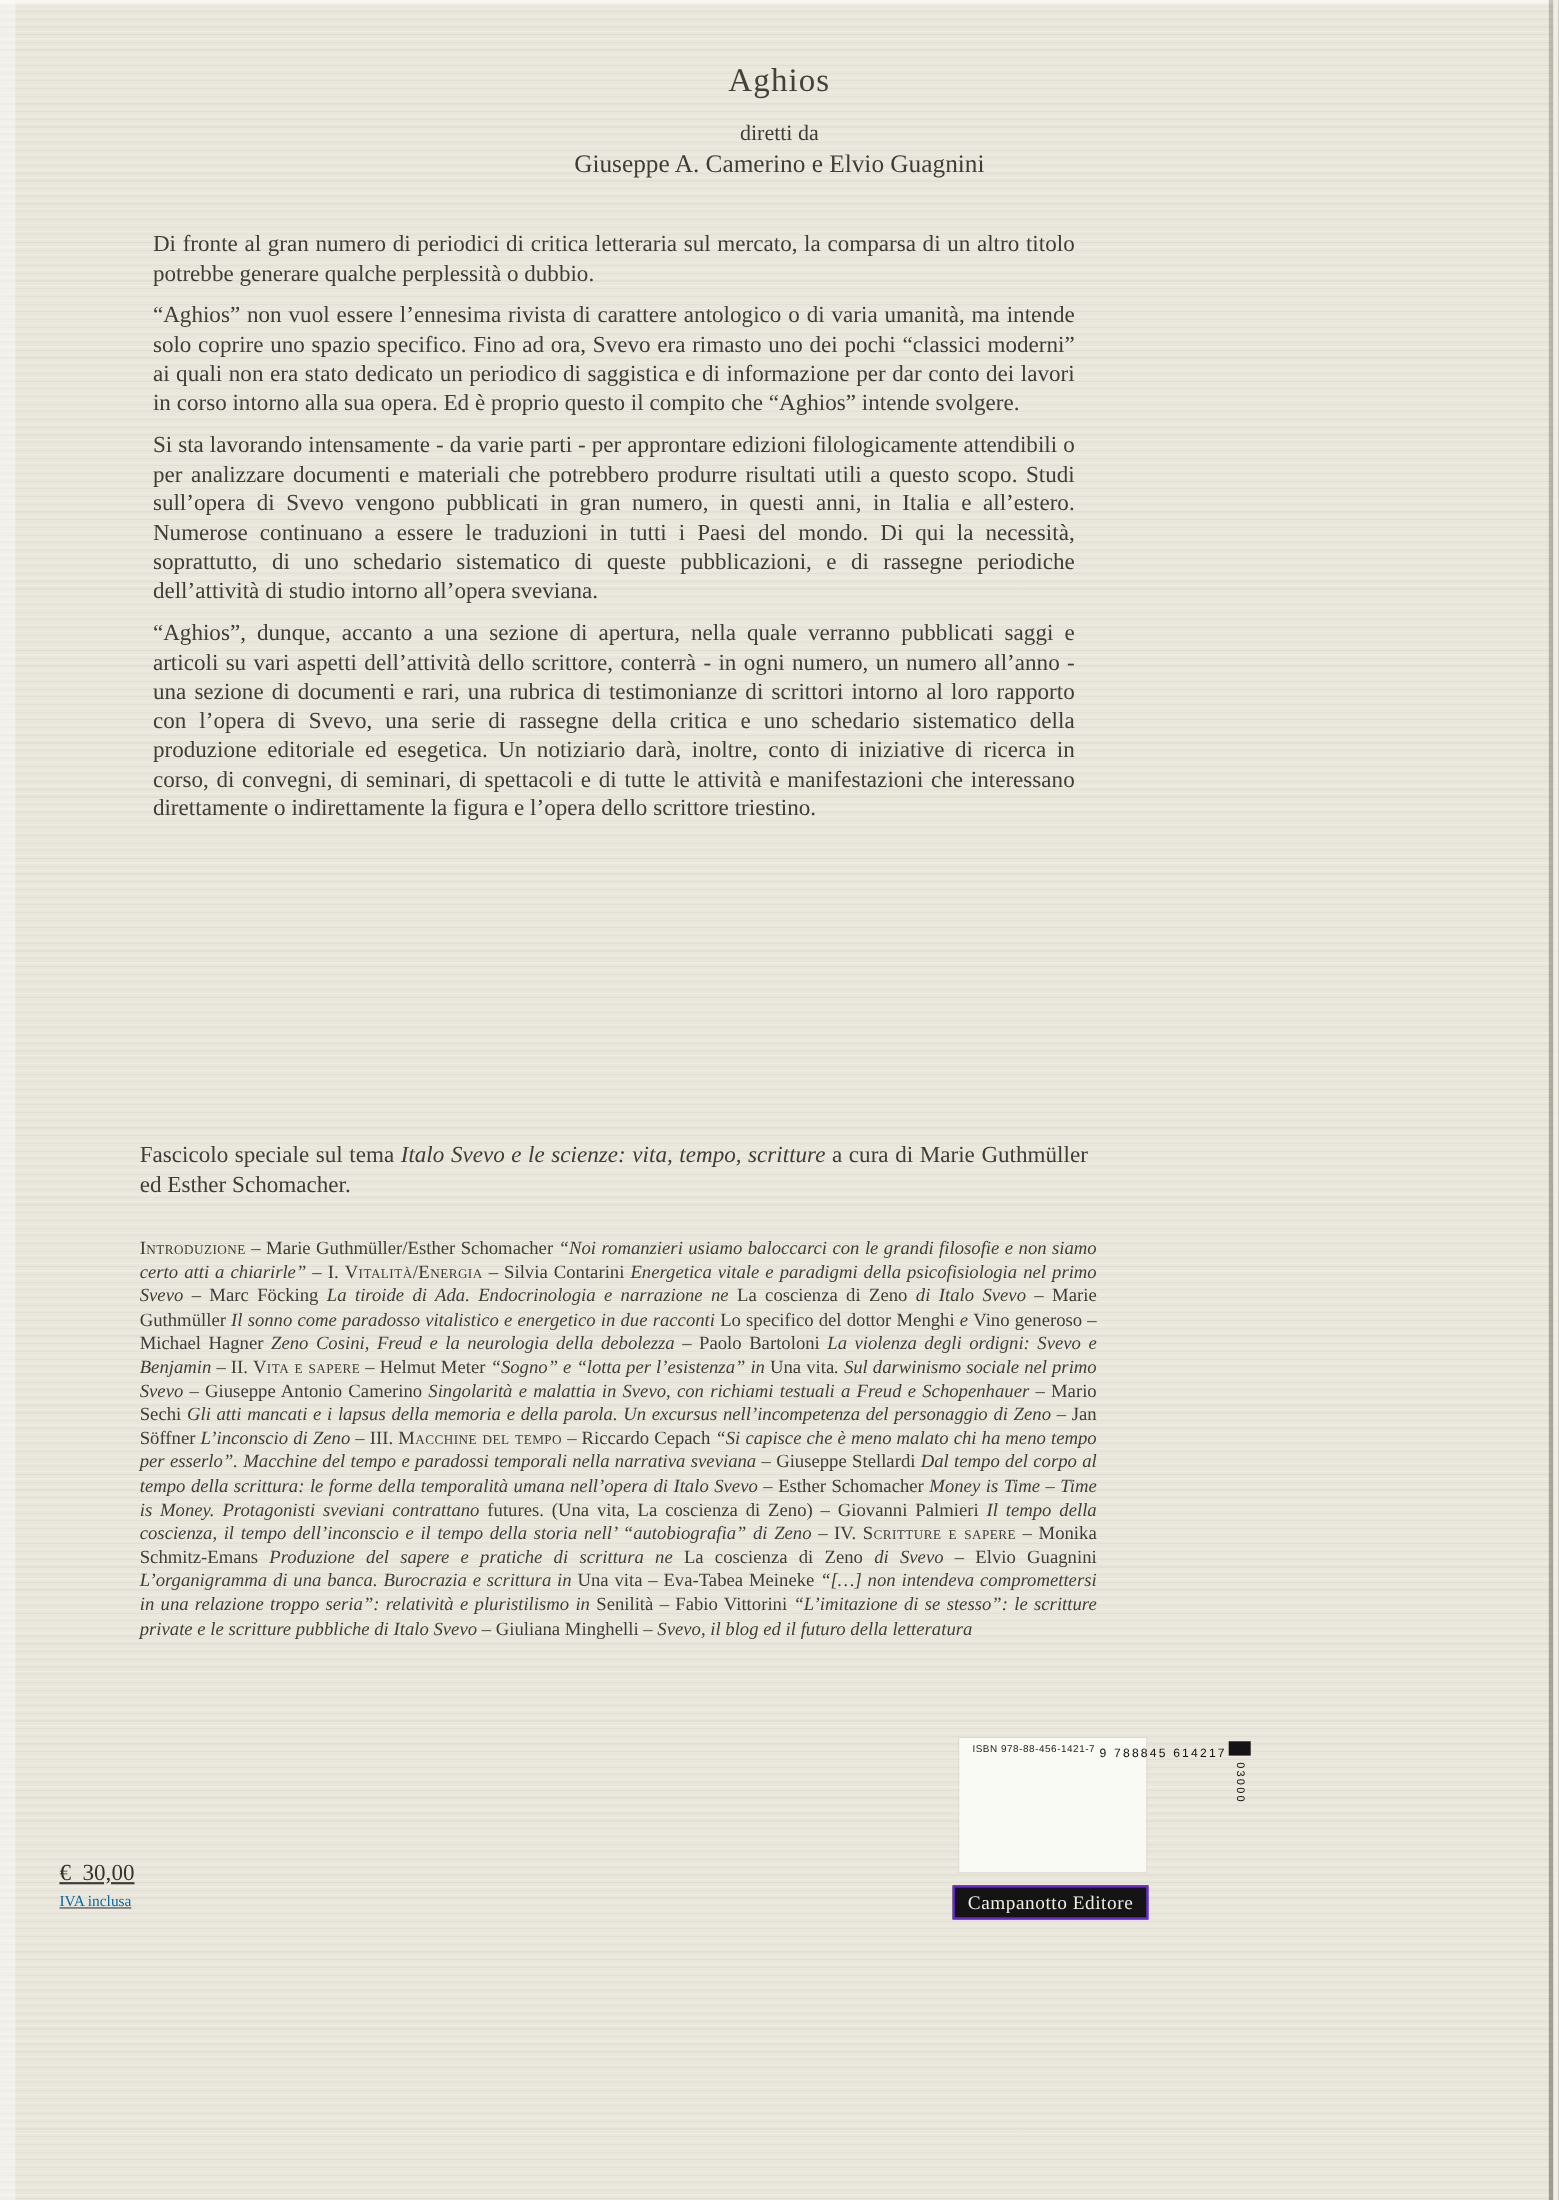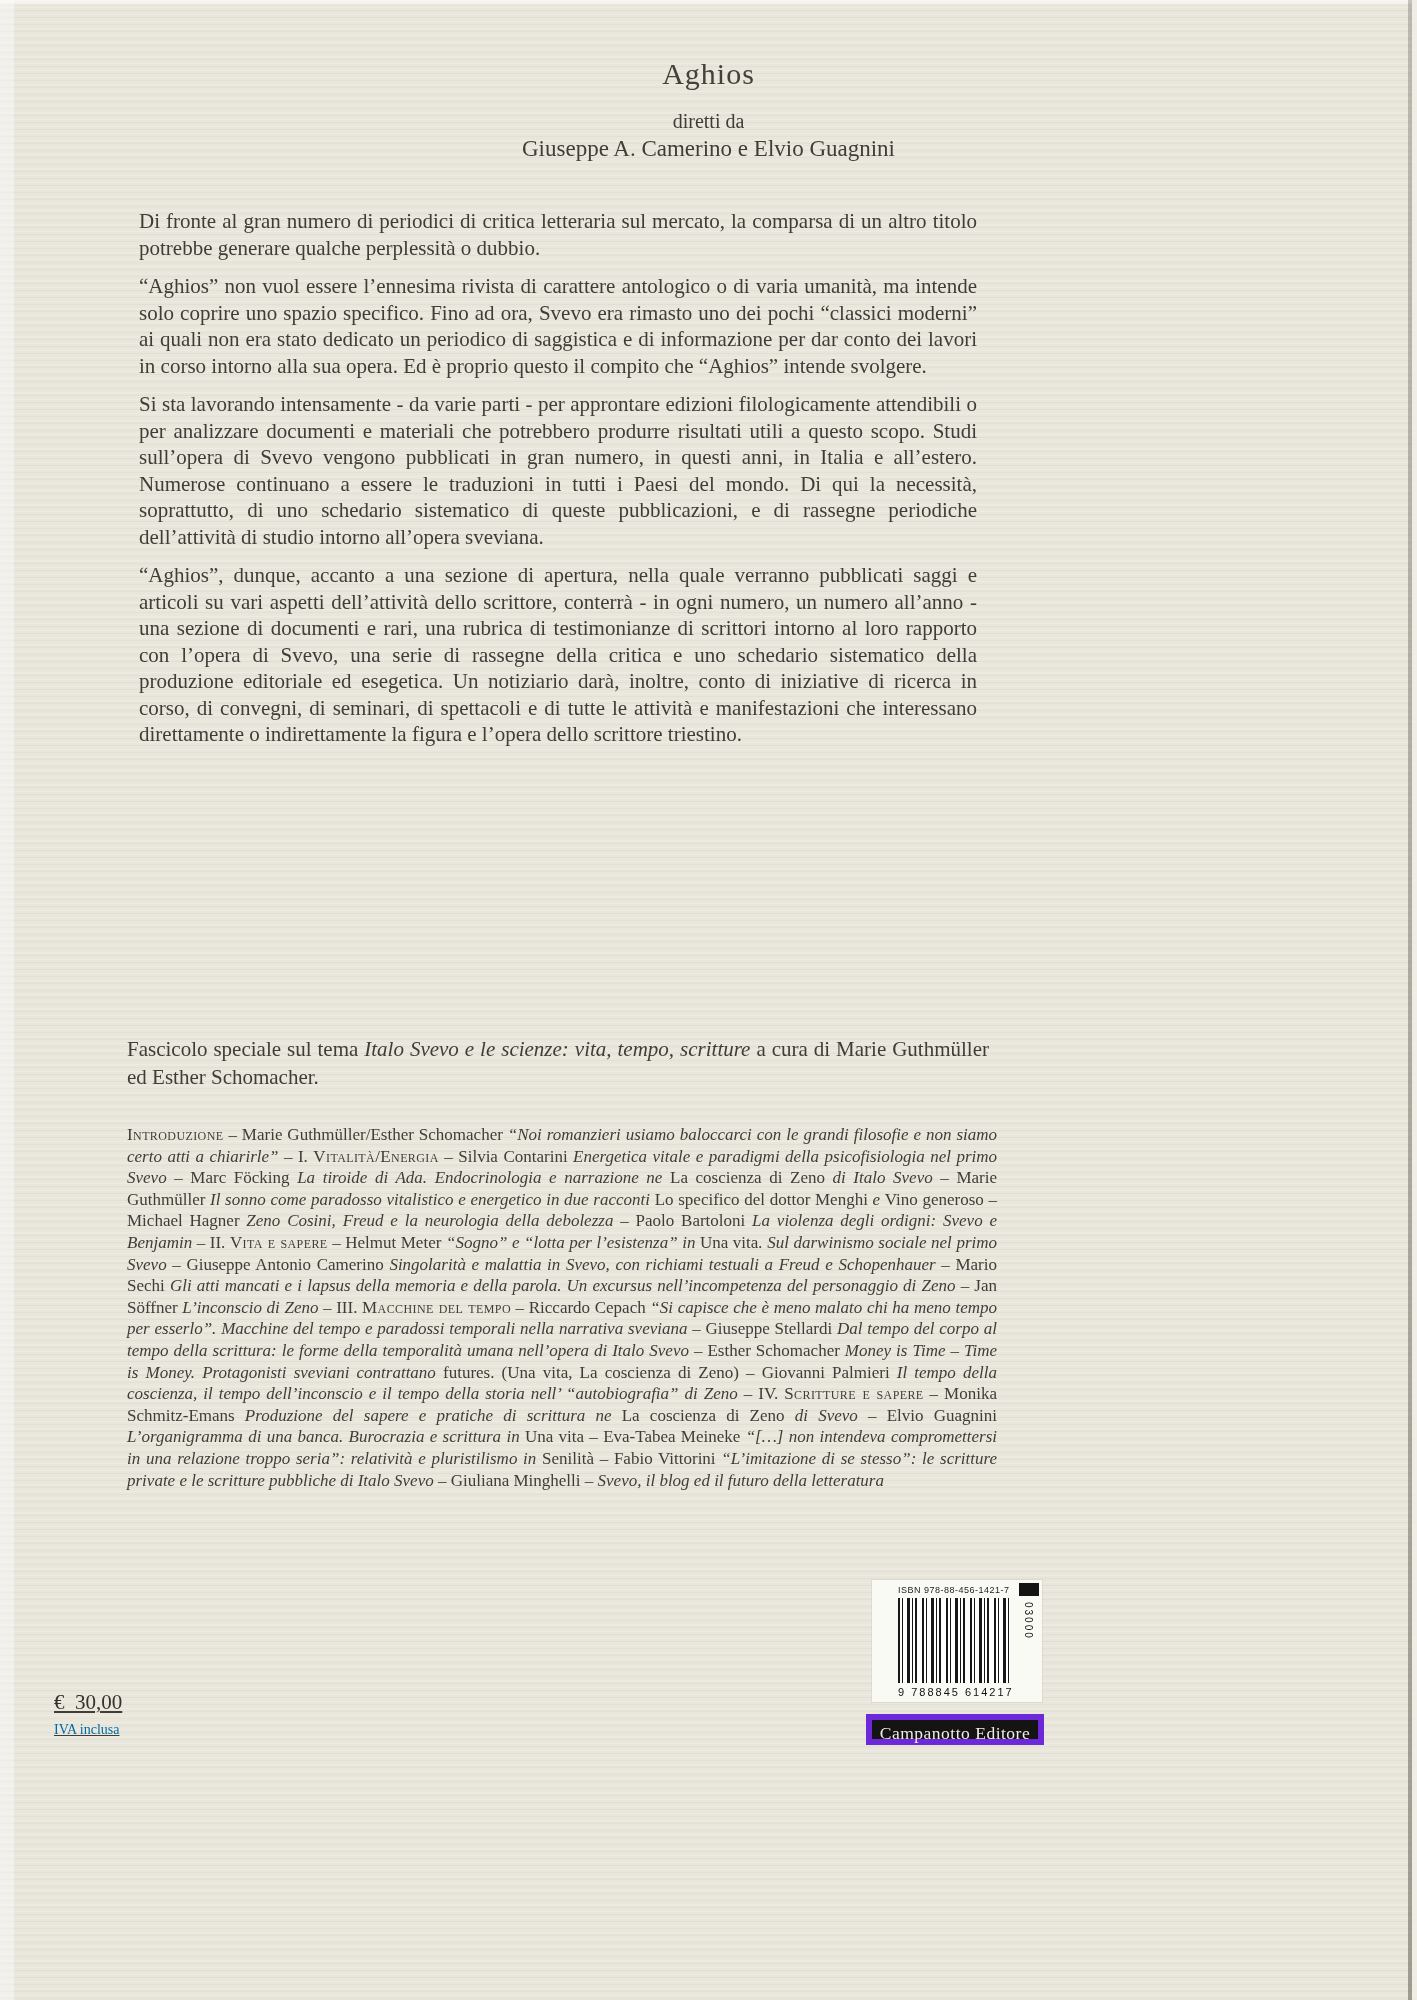--- a/index.html
+++ b/index.html
@@ -54,21 +54,21 @@
   .sg-sc { font-style:normal; font-variant:small-caps; letter-spacing:.4px;font-family:Liberation Serif, serif; }
 
   .price-block { position:absolute; left:54px; top:1690px;text-decoration:underline; }
   .price { font-size:21px; white-space:pre; color:#35332e; }
   .vat   { font-size:14px; margin-top:7px; color:#0369a1; }
 
   .barcode-box {
     position:absolute; left:872px; top:1580px; width:170px; height:122px;
     background:#fafaf5; display:flex; box-shadow:0 0 0 1px rgba(0,0,0,.05);
   }
-  .bc-main { flex:1; display:flex; flex-direction:column; padding:5px 2px 4px 26px; }
+  .bc-main { flex:1; display:flex; flex-direction:row; padding:5px 2px 4px 12px; }
   .bc-isbn {
     font-family:"Liberation Sans","DejaVu Sans",sans-serif;
     font-size:9px; letter-spacing:.5px; color:#222; white-space:nowrap;
   }
   .bc-bars {
     flex:1; margin-top:3px; margin-right:4px;
     background-image: repeating-linear-gradient(90deg,
       #181818 0px, #181818 2px, #fff 2px, #fff 4px,
       #181818 4px, #181818 5px, #fff 5px, #fff 9px,
       #181818 9px, #181818 12px, #fff 12px, #fff 14px,
@@ -82,21 +82,21 @@
   }
   .bc-side { width:28px; display:flex; flex-direction:column; align-items:center; padding-top:3px; }
   .bc-tab { width:20px; height:13px; background:#141414; }
   .bc-addon {
     writing-mode:vertical-rl; font-family:"Liberation Sans","DejaVu Sans",sans-serif;
     font-size:10px; letter-spacing:2px; margin-top:6px; color:#111;
   }
 
   .publisher {
     position:absolute; left:866px; top:1714px; width:178px; height:31px;
-    background:#141414; border:6px solid #6d28d9; box-sizing:border-box;
+    background:#141414; border:2px solid #6d28d9; box-sizing:border-box;
     color:#f0ede4; font-size:17.5px; line-height:27px; text-align:center;
     letter-spacing:.5px;
   }
 </style>
 </head>
 <body>
 
 <div class="page">
   <div class="edge-top"></div>
   <div class="edge-left"></div>

